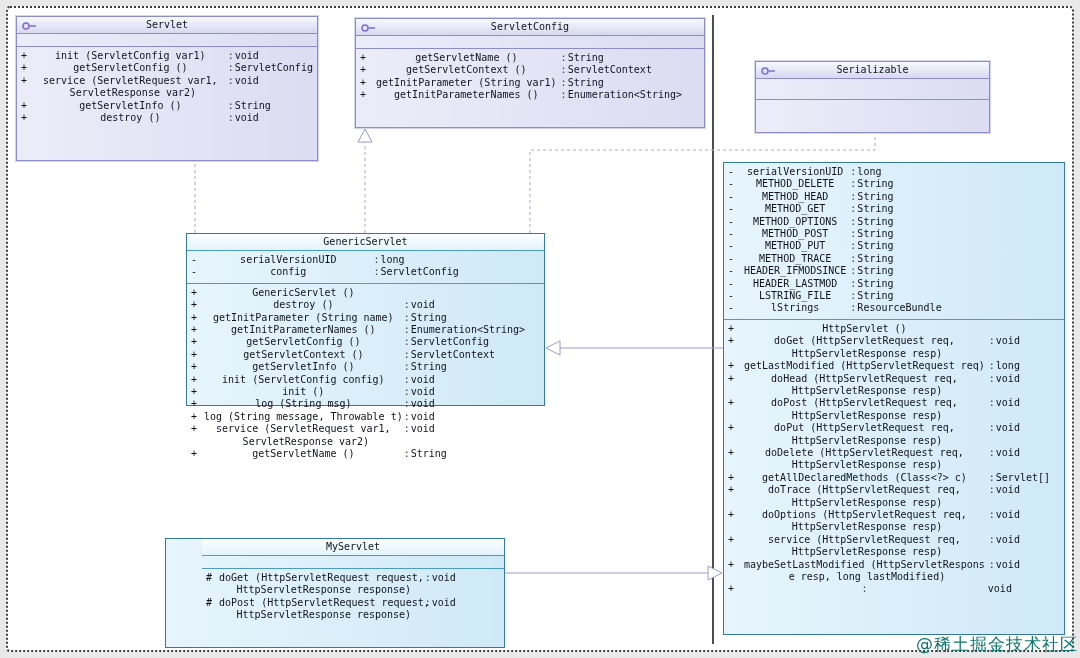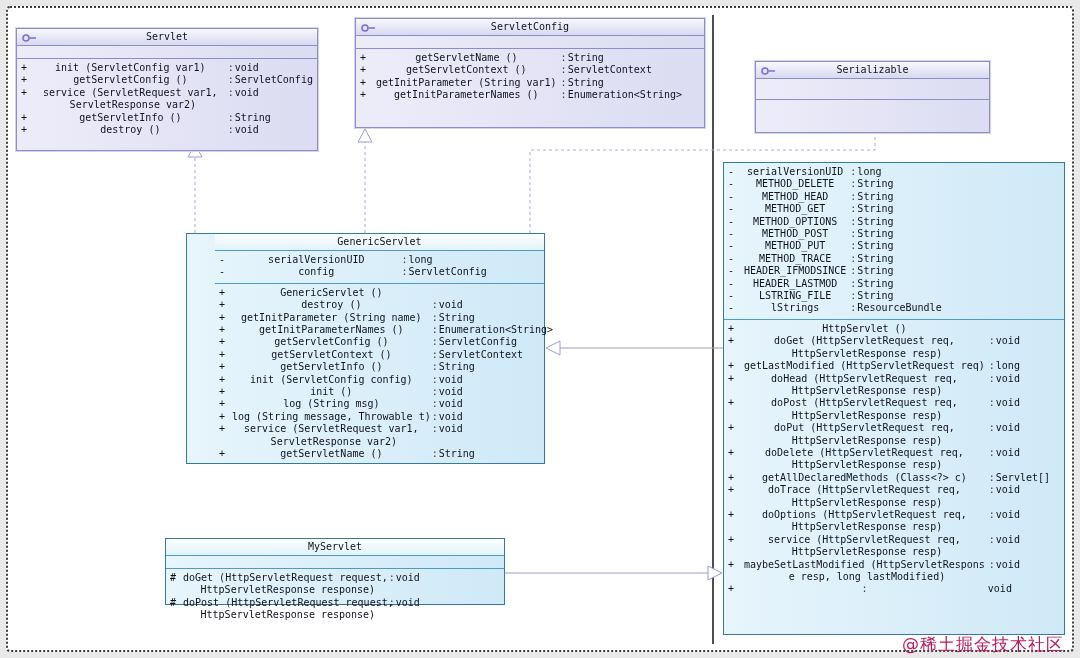--- a/index.html
+++ b/index.html
@@ -60,23 +60,23 @@
     background:linear-gradient(90deg,#e7f5fc,#cfe9f7);
   }
   .cls .title{
     background:linear-gradient(#fbfeff,#e3f3fb);
     border-bottom:1px solid #4d9bc7;
   }
   .cls .sec{border-bottom:1px solid #4d9bc7;}
   .cls .sec:last-child{border-bottom:none;}
 
   .watermark{
-    position:absolute;right:16px;bottom:2px;
+    position:absolute;right:2px;bottom:2px;
     font-family:"DejaVu Sans","Liberation Sans",sans-serif;
-    font-size:17px;color:#be185d;letter-spacing:1px;
+    font-size:17px;color:#0f766e;letter-spacing:1px;
   }
 </style>
 </head>
 <body>
 
 <div class="canvas"></div>
 <div class="divider"></div>
 
 <svg class="edges" width="1080" height="658">
 
@@ -99,21 +99,21 @@
     <line x1="723" y1="348" x2="560" y2="348" stroke="#9c9cce"></line>
     <polygon points="546,348 560,341 560,355" fill="#ffffff" stroke="#9c9cce"></polygon>
   </g>
 
   <g>
     <line x1="505" y1="573" x2="708" y2="573" stroke="#9c9cce"></line>
     <polygon points="722,573 708,566 708,580" fill="#ffffff" stroke="#9c9cce"></polygon>
   </g>
 </svg>
 
-<div class="uml iface" style="left:16px;top:16px;width:302px;height:123px;margin-top:12px;">
+<div class="uml iface" style="left:16px;top:16px;width:302px;height:145px;">
   <div class="title">
     <svg class="ifico" width="15" height="8">
       <circle cx="4" cy="4" r="3" fill="#e6e2fa" stroke="#7a6fd0" stroke-width="1.5"></circle>
       <line x1="7.5" y1="4" x2="14" y2="4" stroke="#7a6fd0" stroke-width="1.5"></line>
     </svg>
     <span>Servlet</span>
   </div>
   <div class="sec" style="min-height:13px;"></div>
   <div class="sec" style="--sigw:32ch;">
       <span class="mod">+</span>
@@ -173,21 +173,21 @@
     <svg class="ifico" width="15" height="8">
       <circle cx="4" cy="4" r="3" fill="#e6e2fa" stroke="#7a6fd0" stroke-width="1.5"></circle>
       <line x1="7.5" y1="4" x2="14" y2="4" stroke="#7a6fd0" stroke-width="1.5"></line>
     </svg>
     <span>Serializable</span>
   </div>
   <div class="sec" style="min-height:21px;"></div>
   <div class="sec" style="min-height:31px;"></div>
 </div>
 
-<div class="uml cls" style="left:186px;top:233px;width:359px;height:231px;padding-left:28px;">
+<div class="uml cls" style="left:186px;top:233px;width:359px;height:173px;">
   <div class="title">
     <span>GenericServlet</span>
   </div>
   <div class="sec" style="--sigw:28ch;padding-bottom:4px;">
       <span class="mod">-</span>
       <span class="sig">serialVersionUID</span>
       <span class="colon">:</span>
       <span class="type">long</span>
       <span class="mod">-</span>
       <span class="sig">config</span>
@@ -349,21 +349,21 @@
       <span class="mod">+</span>
       <span class="sig">maybeSetLastModified (HttpServletRespons<br><span class="cont">e resp, long lastModified)</span></span>
       <span class="colon">:</span>
       <span class="type">void</span>
       <span class="mod">+</span>
       <span class="colon">:</span>
       <span class="type">void</span>
     </div>
 </div>
 
-<div class="uml cls" style="left:165px;top:538px;width:340px;height:67px;">
+<div class="uml cls" style="left:165px;top:538px;width:340px;height:110px;padding-left:36px;">
   <div class="title">
     <span>MyServlet</span>
   </div>
   <div class="sec" style="min-height:13px;"></div>
   <div class="sec" style="--sigw:34ch;">
       <span class="mod">#</span>
       <span class="sig">doGet (HttpServletRequest request,<br><span class="cont">HttpServletResponse response)</span></span>
       <span class="colon">:</span>
       <span class="type">void</span>
       <span class="mod">#</span>

